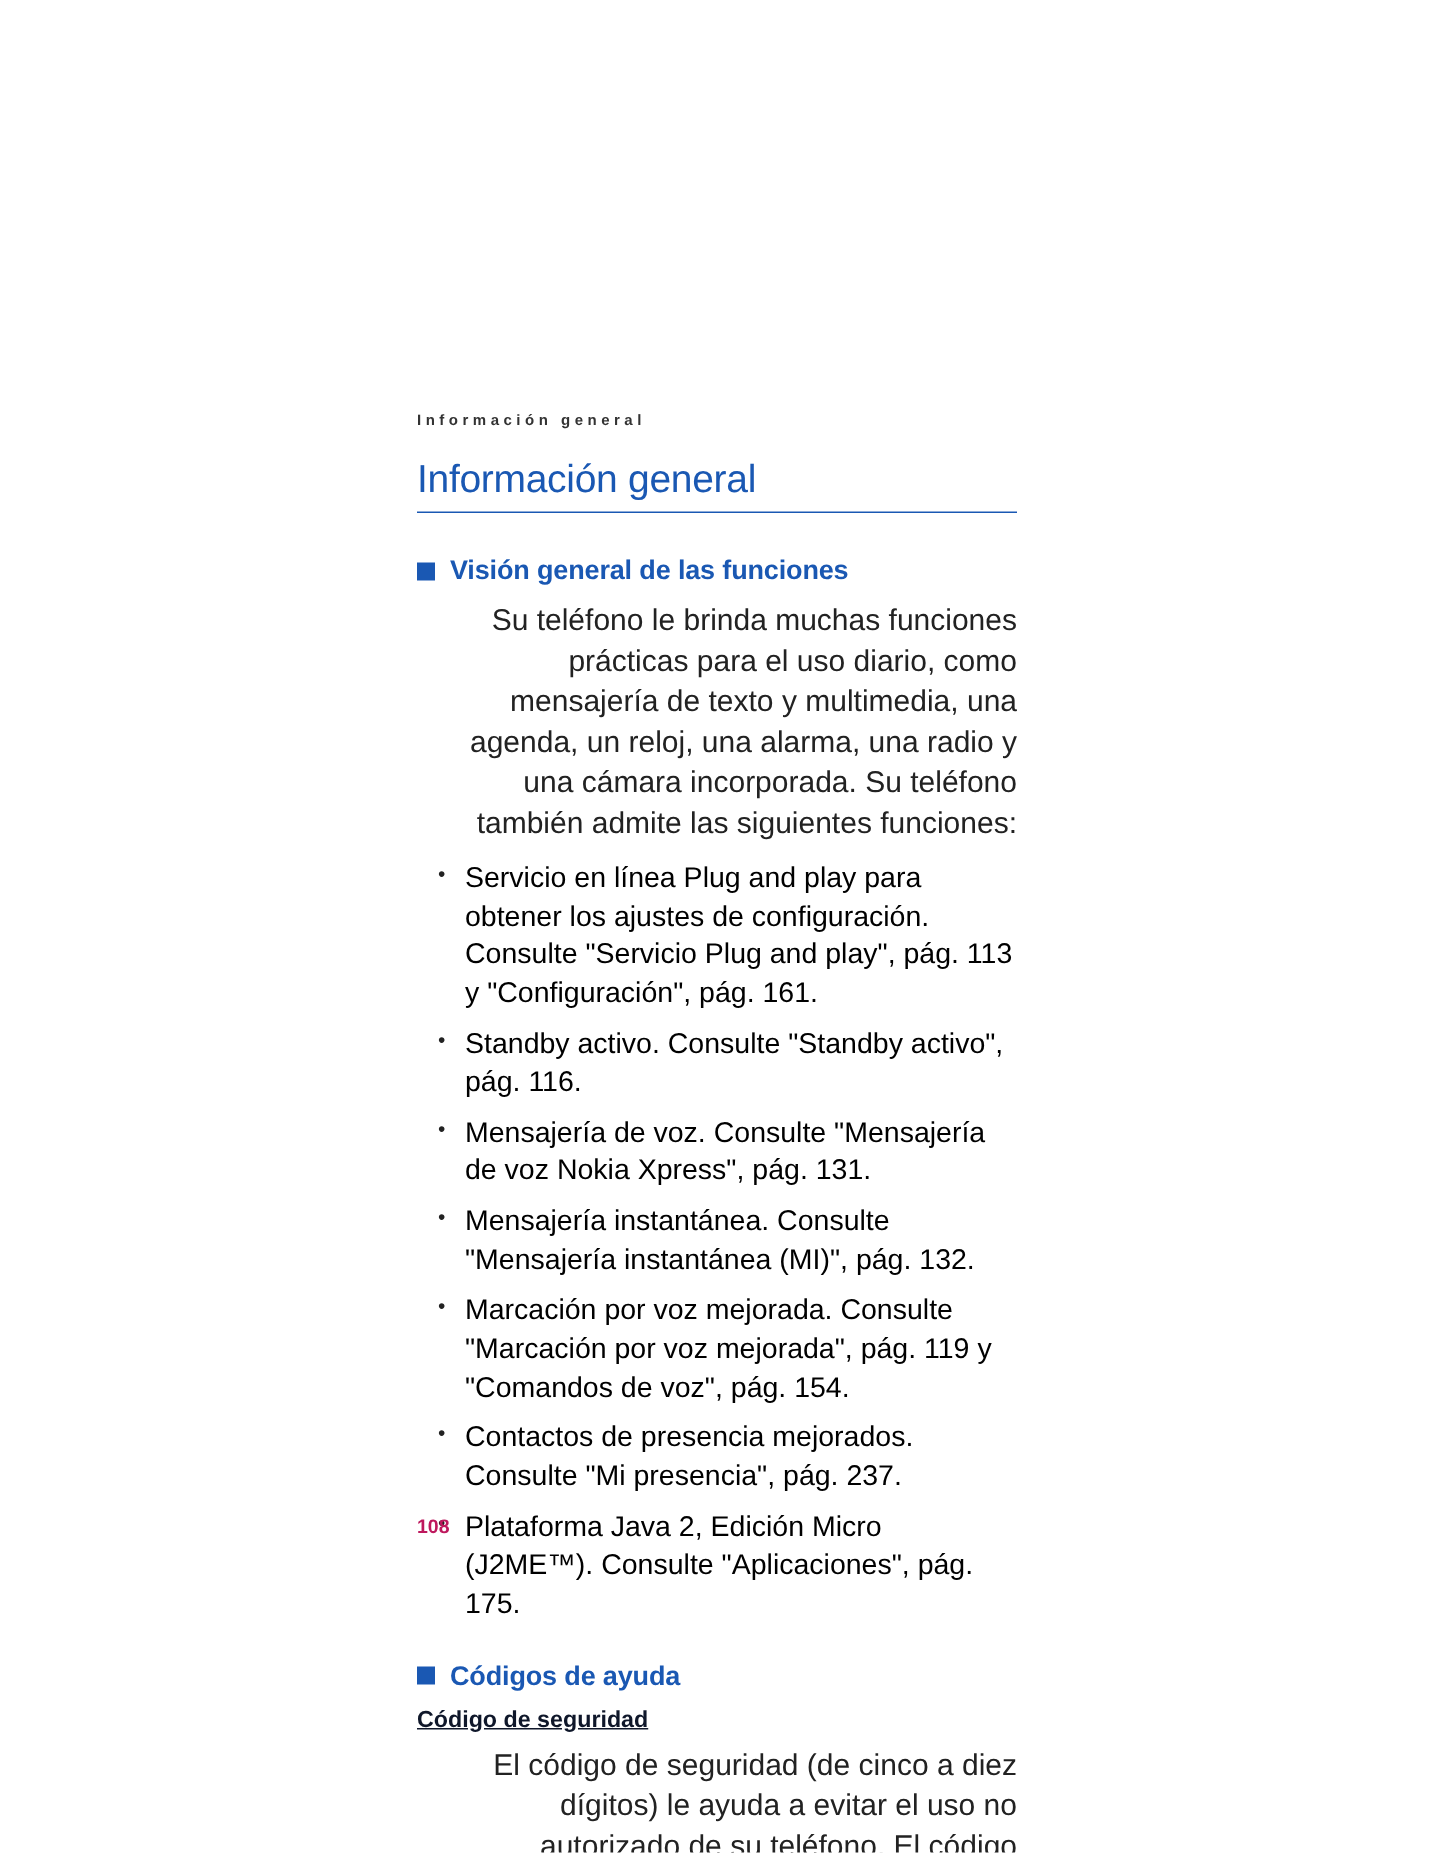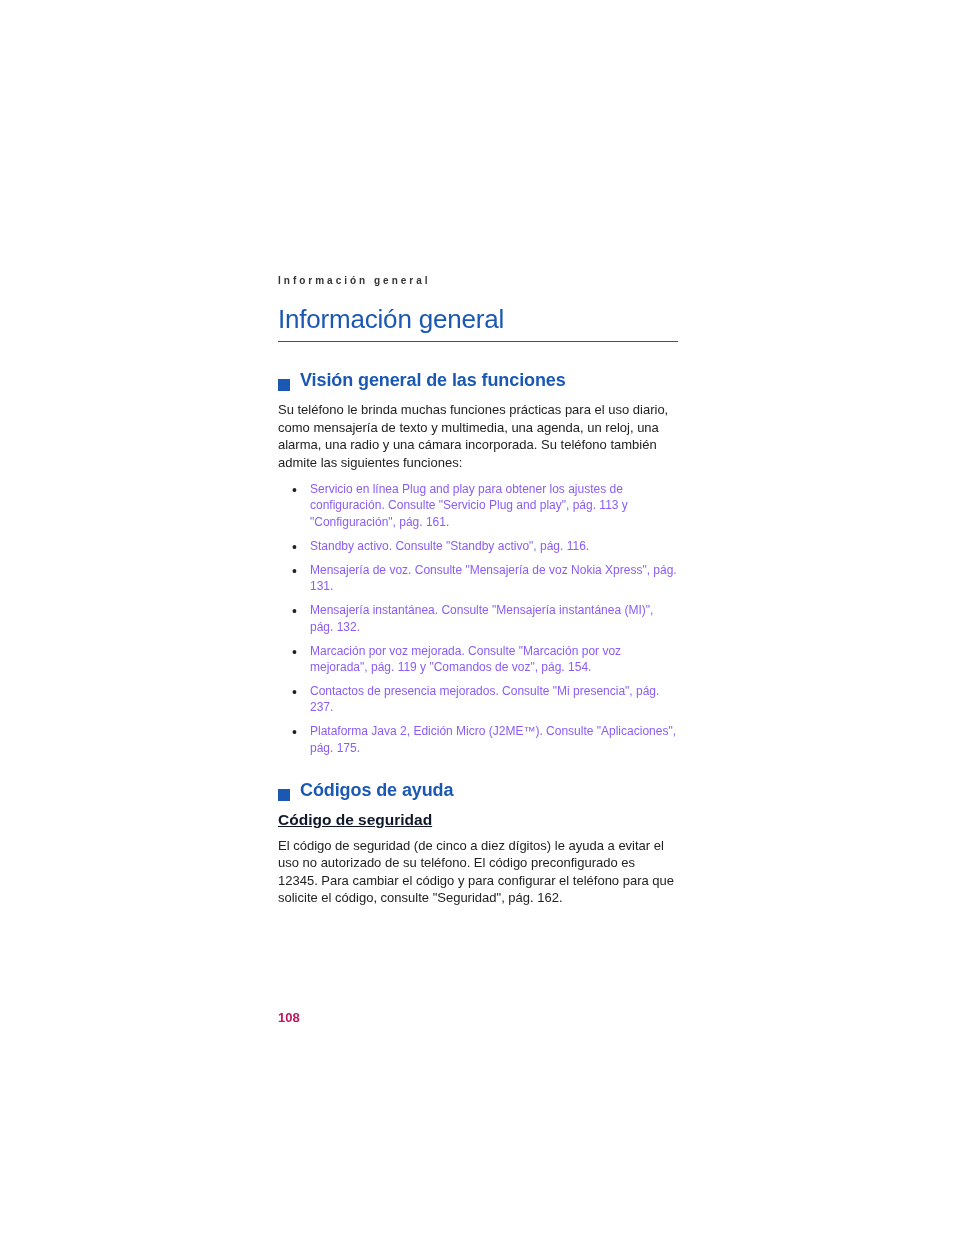--- a/index.html
+++ b/index.html
@@ -29,57 +29,58 @@
     font-size: 26px;
     font-weight: 400;
     color: #1a58b3;
     padding-bottom: 6px;
     border-bottom: 1px solid #1a58b3;
     margin: 0 0 28px 0;
     letter-spacing: -0.2px;
   }
   .section-row {
     display: flex;
-    align-items: flex-end;
+    align-items: center;
     margin: 0 0 10px 0;
   }
   .section-row.second {
     margin-top: 24px;
   }
   .square {
     width: 12px;
     height: 12px;
     background: #1a58b3;
     margin-right: 10px;
     flex-shrink: 0;
   }
   .section-title {
     font-size: 18px;
     font-weight: 600;
     color: #1a58b3;
     letter-spacing: -0.1px;
   }
   .body-text {
-    font-size: 13px;
+    font-size: 20px;
     line-height: 1.35;
     color: #222;
     margin: 0 0 10px 0;
+    text-align: right;
   }
   ul.feature-list {
     list-style: none;
     padding: 0;
     margin: 8px 0 0 14px;
   }
   ul.feature-list li {
     position: relative;
     padding-left: 18px;
-    font-size: 12px;
+    font-size: 19px;
     line-height: 1.35;
     margin-bottom: 8px;
-    color: #8b5cf6;
+    color: #000000;
   }
   ul.feature-list li::before {
     content: "•";
     position: absolute;
     left: 0;
     top: 0;
     font-size: 14px;
     color: #222;
   }
   .subsection-title {

